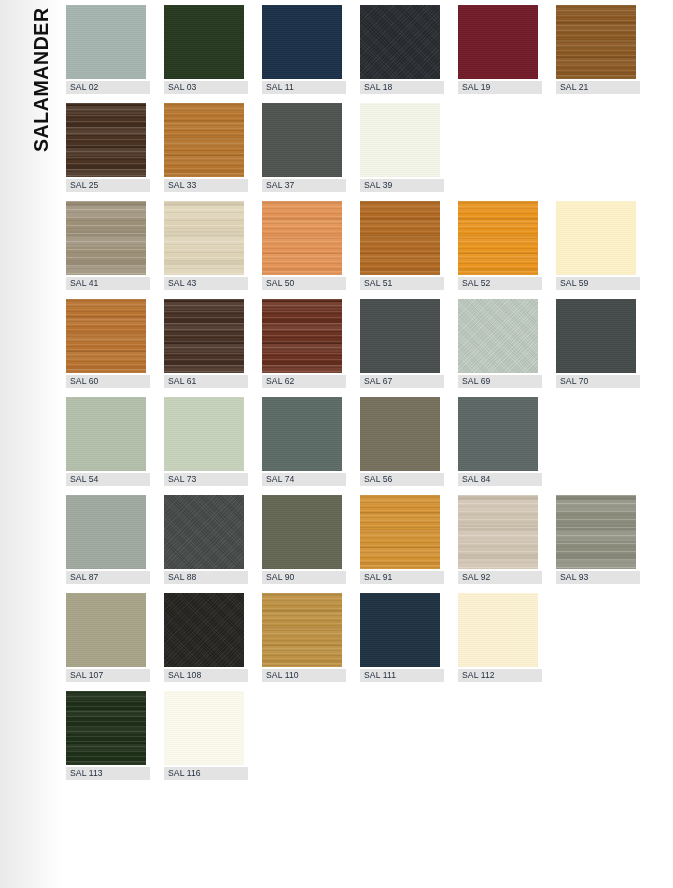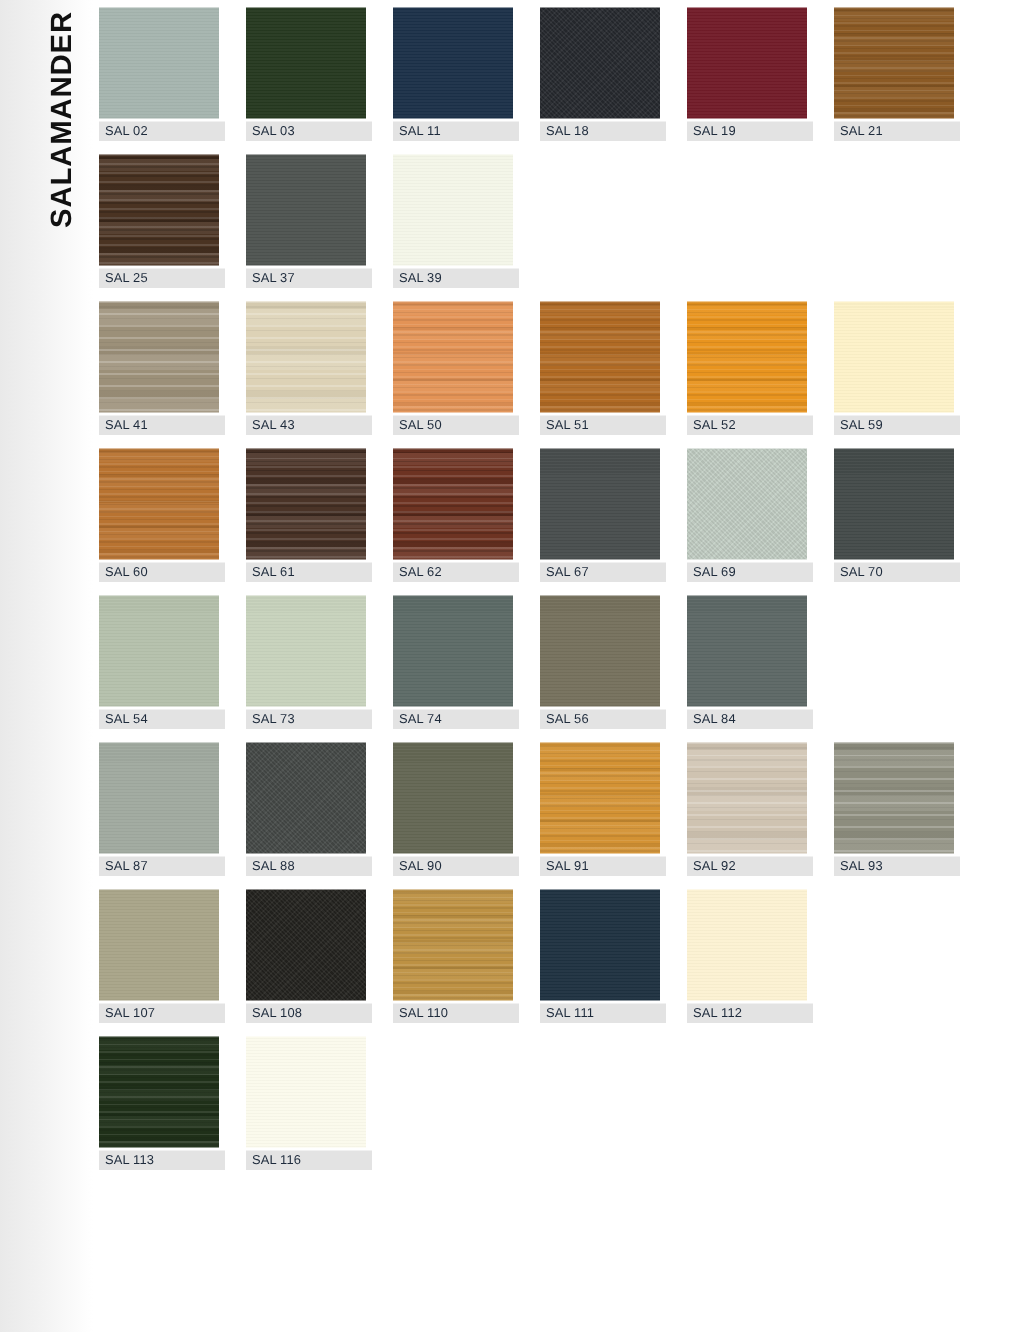--- a/index.html
+++ b/index.html
@@ -256,20 +256,26 @@
       </div>
     </div>
     <div class="swatch-row">
       <div class="swatch-cell">
         <div class="swatch-chip" style="background: rgb(74, 51, 34);">
           <div class="tex tex-wood-strong"></div>
         </div>
         <div class="swatch-label">SAL 25</div>
       </div>
       <div class="swatch-cell">
+        <div class="swatch-chip" style="background: rgb(182, 118, 47);">
+          <div class="tex tex-wood"></div>
+        </div>
+        <div class="swatch-label">SAL 33</div>
+      </div>
+      <div class="swatch-cell">
         <div class="swatch-chip" style="background: rgb(78, 83, 80);">
           <div class="tex tex-matte"></div>
         </div>
         <div class="swatch-label">SAL 37</div>
       </div>
       <div class="swatch-cell">
         <div class="swatch-chip" style="background: rgb(244, 246, 232);">
           <div class="tex tex-matte"></div>
         </div>
         <div class="swatch-label">SAL 39</div>

